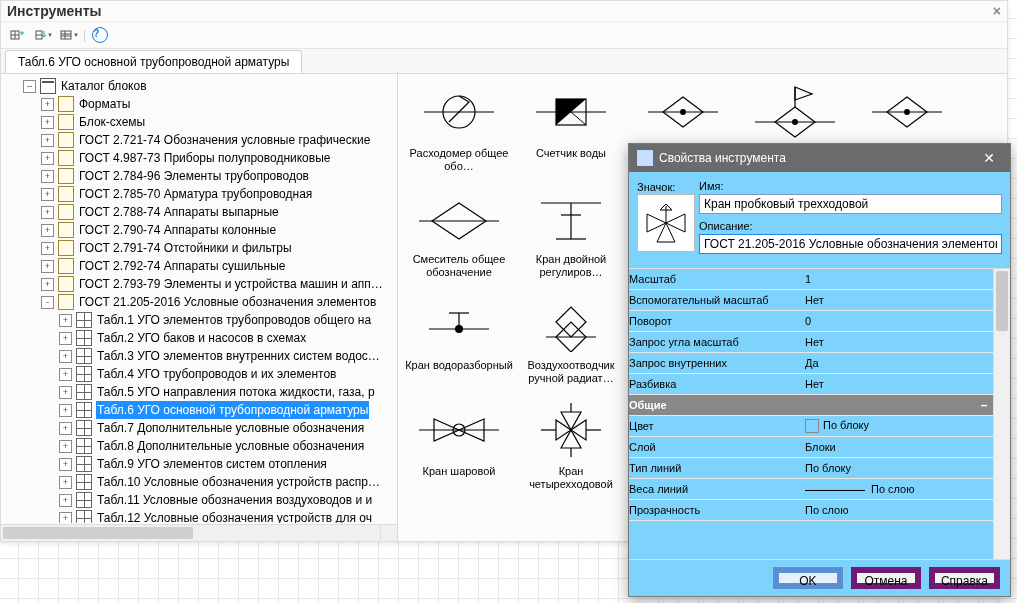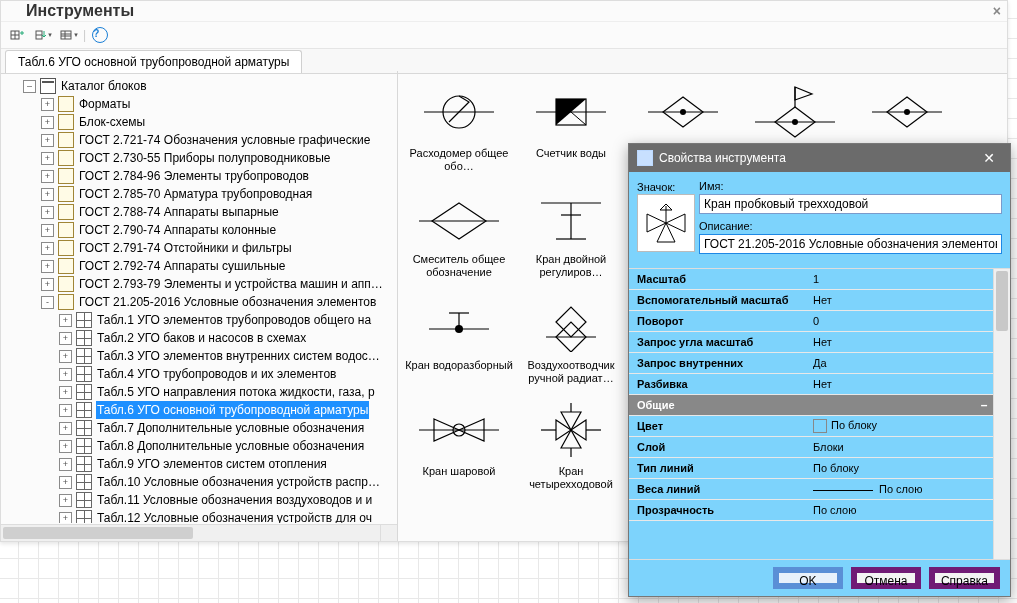--- a/index.html
+++ b/index.html
@@ -18,21 +18,21 @@
   }
   .panel {
     position: absolute; left: 0; top: 0; width: 1006px; height: 540px;
     background: #fbfbfb; border: 1px solid #ddd; box-shadow: 0 2px 4px rgba(0,0,0,.1);
   }
   .panel-header {
     height: 20px; line-height: 20px; padding: 0 6px;
     font-weight: 600; color: #333; border-bottom: 1px solid #eee;
     display: flex; justify-content: space-between;
   }
-  .panel-header .title { font-size: 16px; margin-left: 19px; }
+  .panel-header .title { font-size: 14px; }
   .panel-close { font-family: sans-serif; font-size: 14px; color: #888; }
   .toolbar {
     height: 22px; display: flex; align-items: center; gap: 2px;
     padding: 2px 4px; border-bottom: 1px solid #e5e5e5;
   }
   .tb-btn {
     width: 22px; height: 18px; display: flex; align-items: center; justify-content: center;
     border: 1px solid transparent; font-size: 13px; color: #333;
   }
   .tb-help { color: #1a7fd6; font-weight: bold; border-radius: 50%; border:1px solid #1a7fd6; width:14px; height:14px; font-size:10px;}
@@ -107,21 +107,21 @@
   .plain-lbl { font-size: 11px; margin: 6px 0 0 8px;}
   .props {
     flex: 1; margin: 6px 0 0 0; border-top: 1px solid #ddd; overflow: hidden; position: relative;
   }
   .props-inner { position:absolute; top:0; left:0; right:16px; bottom:0; overflow:hidden; }
   .props-scroll { position:absolute; top:0; right:0; width:16px; bottom:0; background:#f0f0f0; border-left:1px solid #ddd;}
   .props-scroll .thumb{ position:absolute; left:2px; top:2px; width:12px; height:60px; background:#c8c8c8; border-radius:2px;}
   .prow { display: flex; height: 20px; border-bottom: 1px solid #e8e8e8; align-items:center;}
   .prow.sect { background:#888; color:#fff; font-weight:600;}
   .prow.sect .pkey{color:#fff;}
-  .prow .pkey { width: 170px; padding-left: 8px; font-size: 11px; color:#000;font-weight:bold;}
+  .prow .pkey { width: 170px; font-size: 11px; color:#000;}
   .prow .pval { flex: 1; padding-left: 6px; font-size: 11px; }
   .prow .pmore { width: 20px; text-align:center; font-weight:bold; color:#444;}
   .prow.sect .pmore { color:#fff;}
   .chk { width:12px; height:12px; border:1px solid #888; display:inline-block; vertical-align:middle; margin-right:4px;}
   .slash { display:inline-block; width:60px; border-top:1px solid #000; vertical-align:middle; margin-right:6px;}
   .dlg-btns {
     height: 36px; border-top:1px solid #ddd; display:flex; justify-content:flex-end; align-items:center; gap:8px; padding:0 10px;
   }
   .dlg-btns button {
     height: 22px; min-width: 70px; font-size: 12px; border:6px solid #701a75; background:#f3f3f3;
@@ -193,21 +193,21 @@
             <span class="lbl">Блок-схемы</span>
           </div>
           <div class="node ind1">
             <span class="exp">+</span>
             <span class="icon-folder"></span>
             <span class="lbl">ГОСТ 2.721-74 Обозначения условные графические</span>
           </div>
           <div class="node ind1">
             <span class="exp">+</span>
             <span class="icon-folder"></span>
-            <span class="lbl">ГОСТ 2.730-55 Приборы полупроводниковые</span>
+            <span class="lbl">ГОСТ 4.987-73 Приборы полупроводниковые</span>
           </div>
           <div class="node ind1">
             <span class="exp">+</span>
             <span class="icon-folder"></span>
             <span class="lbl">ГОСТ 2.784-96 Элементы трубопроводов</span>
           </div>
           <div class="node ind1">
             <span class="exp">+</span>
             <span class="icon-folder"></span>
             <span class="lbl">ГОСТ 2.785-70 Арматура трубопроводная</span>

